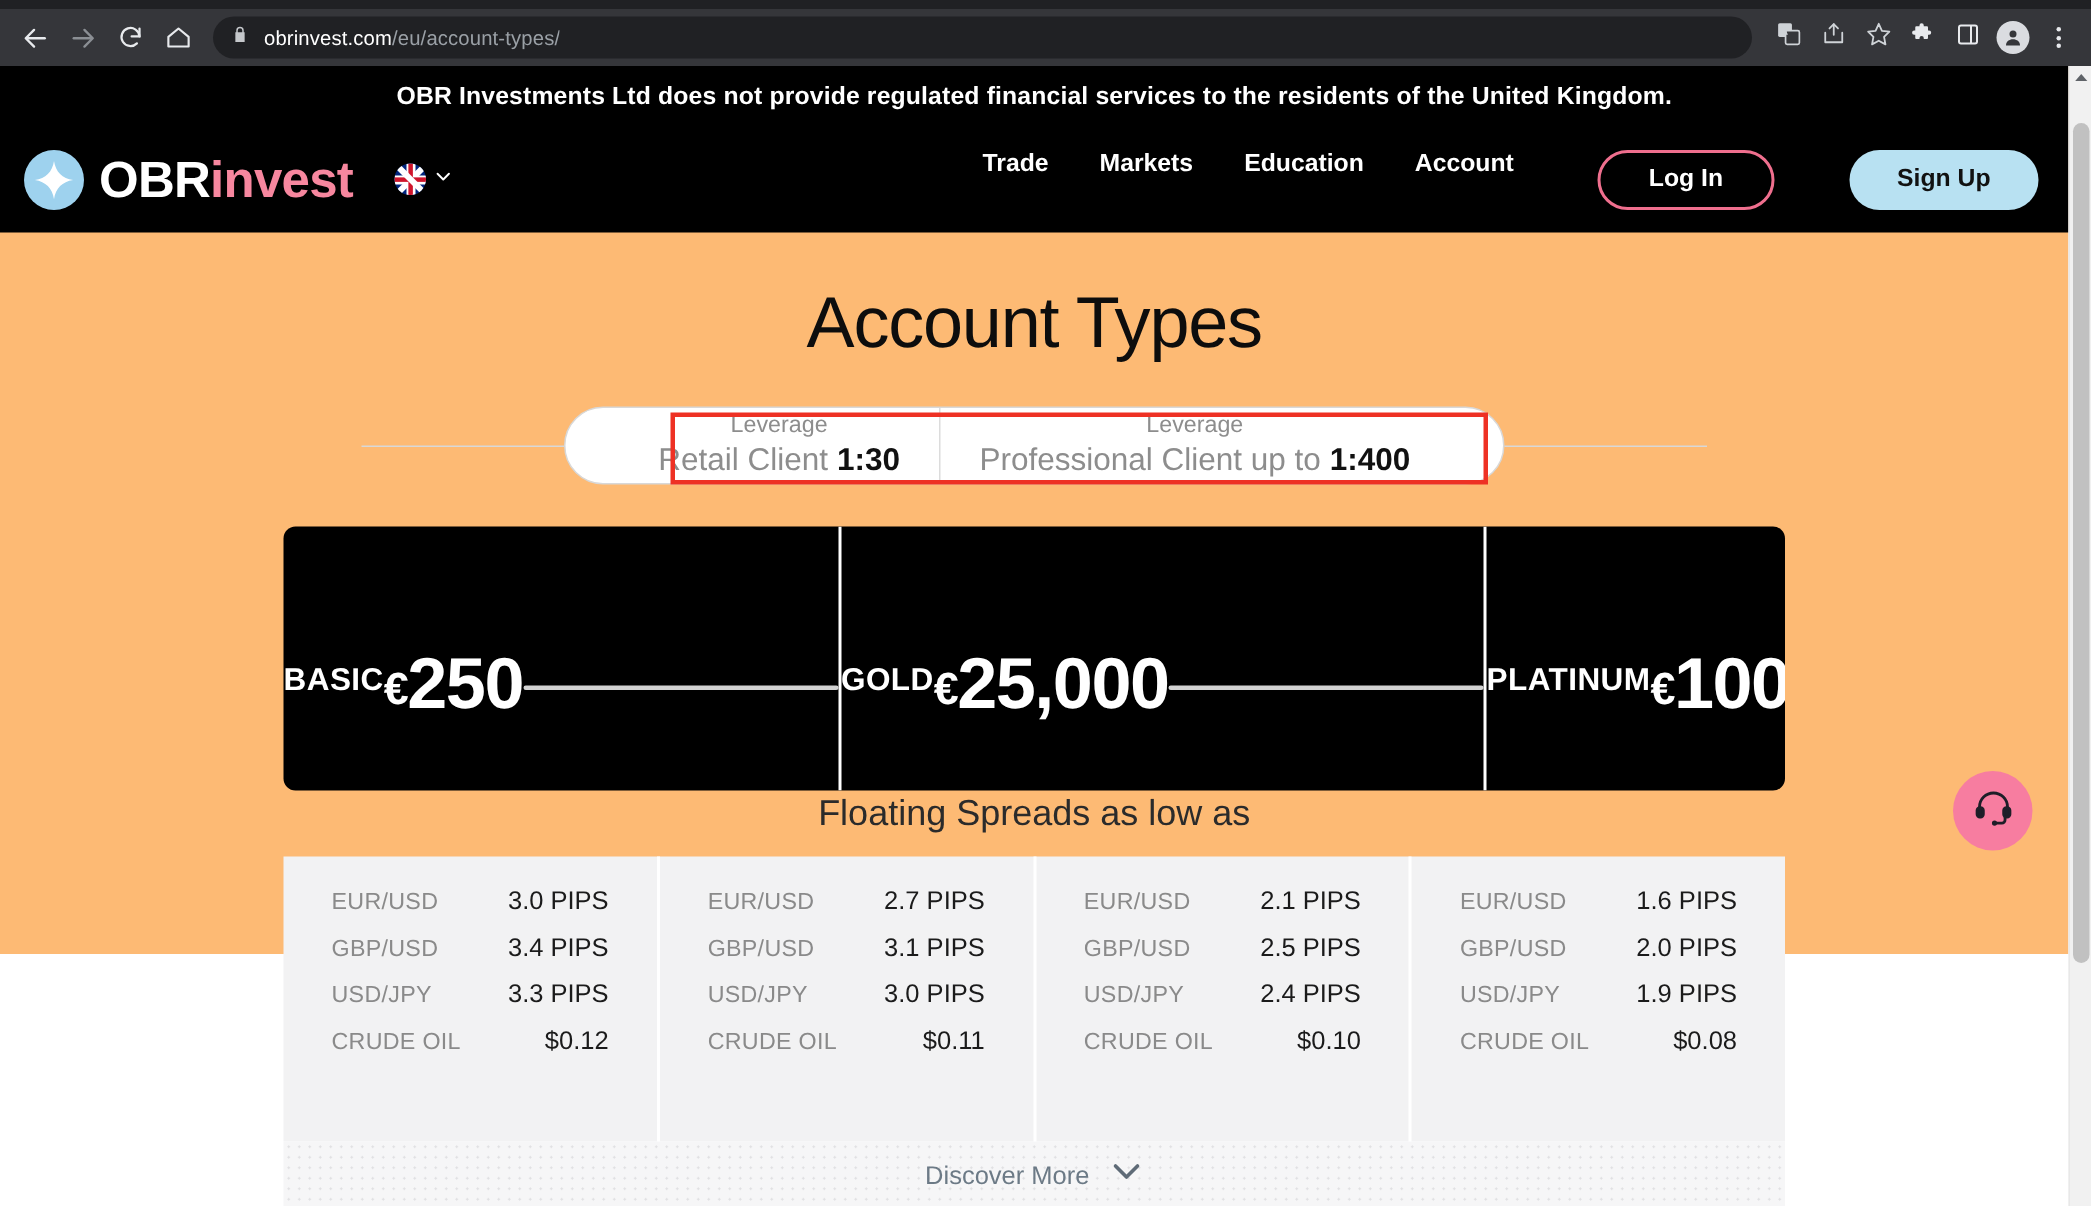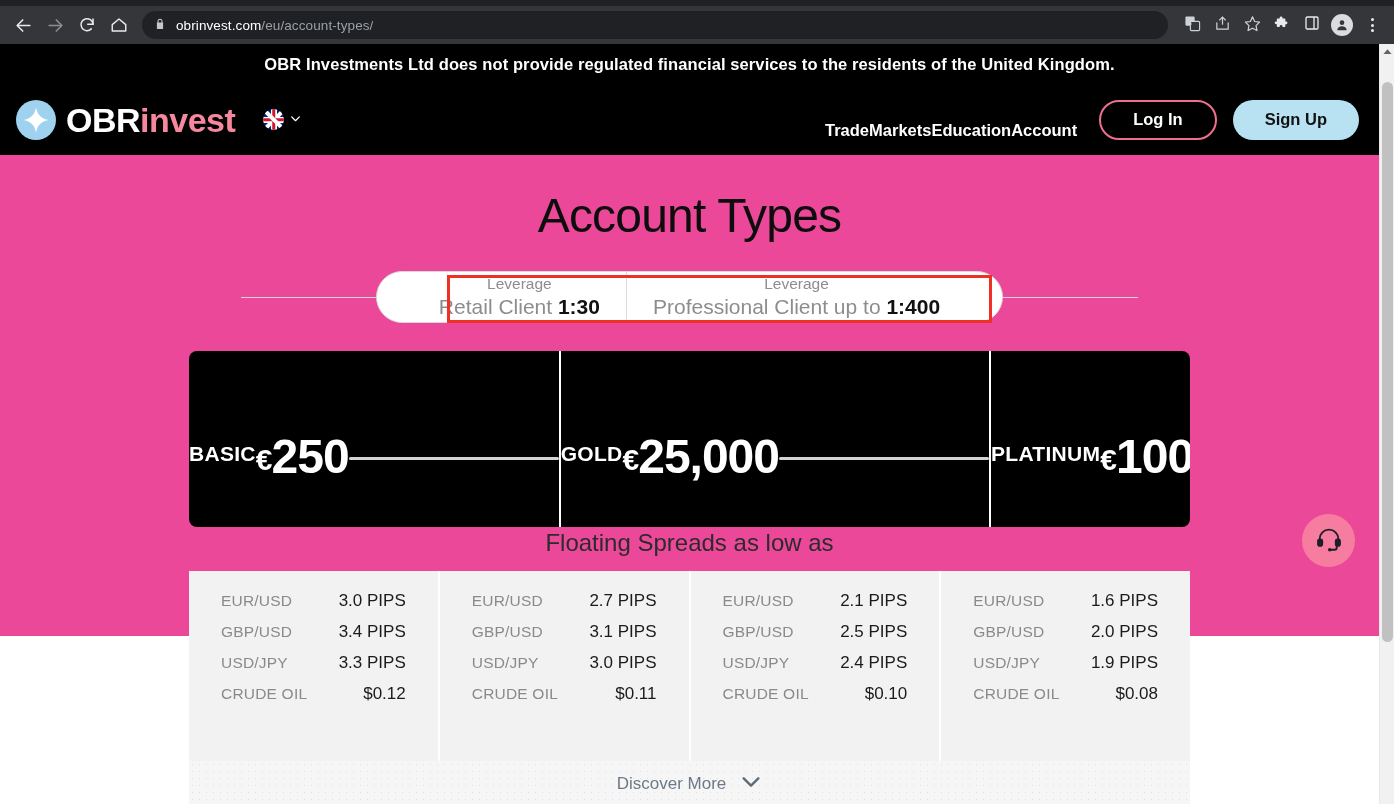--- a/index.html
+++ b/index.html
@@ -75,21 +75,21 @@
     position: relative;
     width: 1394px;
     height: 760px;
     background: #fff;
     overflow: hidden;
   }
   #page {
     width: 1379px;
     height: 592px;
     position: relative;
-    background: #ec4899;
+    background: #fdba74;
   }
 
   
   .notice-bar {
     background: #000;
     height: 40px;
     display: flex; align-items: center; justify-content: center;
     width: 100%;
   }
   .notice-bar span {
@@ -137,21 +137,22 @@
   .flag::before { transform: translateX(-50%) rotate(45deg); }
   .flag::after  { transform: translateX(-50%) rotate(-45deg); }
   .flag .cross-v { position: absolute; left: 50%; top: 0; width: 6px; height: 100%; background:#fff; transform: translateX(-50%); }
   .flag .cross-h { position: absolute; top: 50%; left: 0; height: 6px; width: 100%; background:#fff; transform: translateY(-50%); }
   .flag .cross-v2 { position: absolute; left: 50%; top: 0; width: 3.5px; height: 100%; background:#cf142b; transform: translateX(-50%); }
   .flag .cross-h2 { position: absolute; top: 50%; left: 0; height: 3.5px; width: 100%; background:#cf142b; transform: translateY(-50%); }
 
   .main-nav {
     margin-left: auto;
     display: flex;
-    align-items: flex-end;
+    align-items: flex-start;
+    gap: 34px;
   }
   .nav-link {
     color: #fff;
     font-size: 16.5px;
     font-weight: bold;
     white-space: nowrap;
   }
   .btn-login {
     border: 2px solid #ef6f8e;
     color: #fff;

